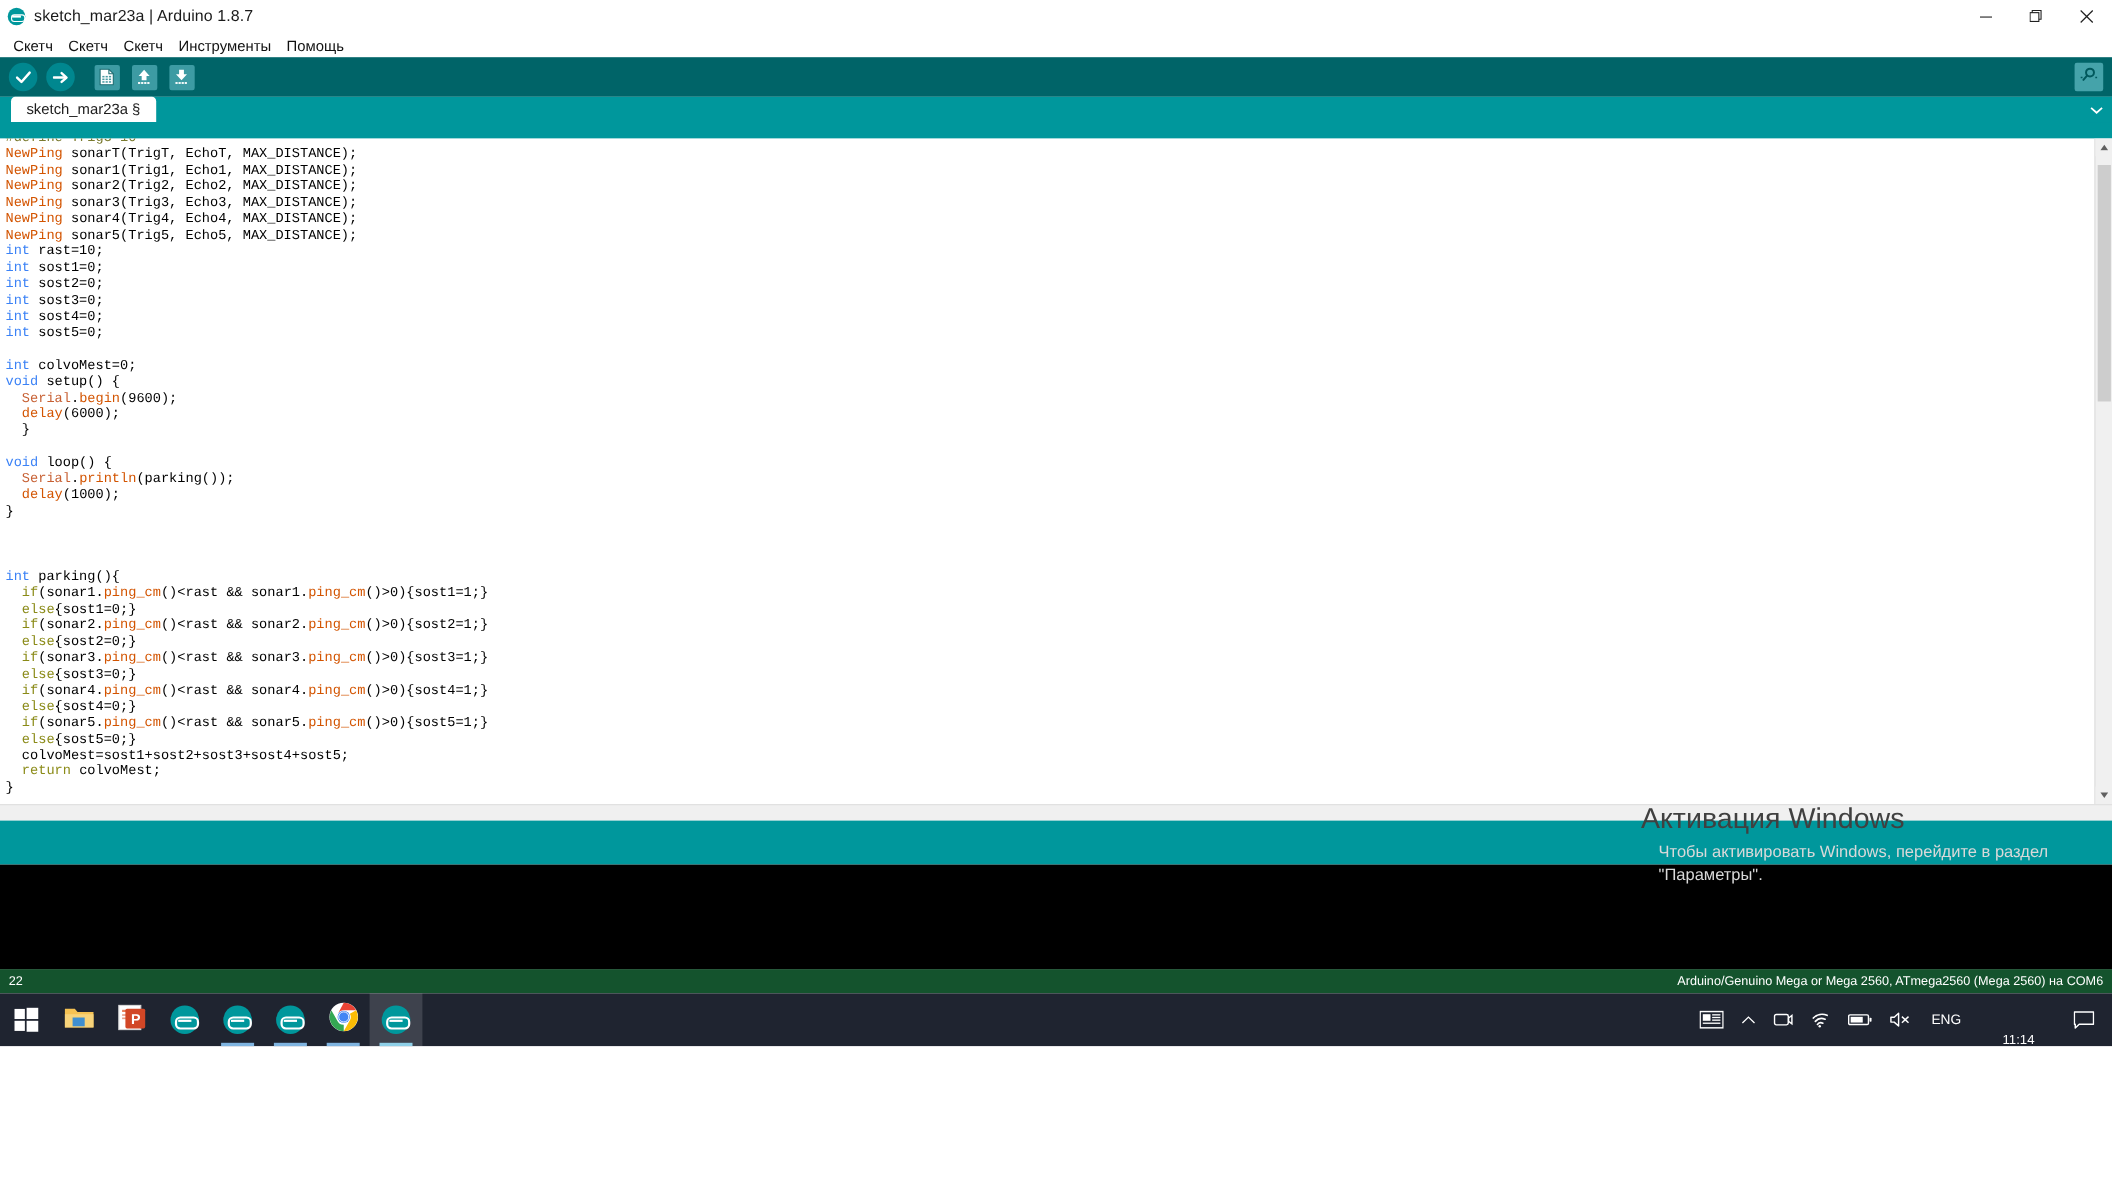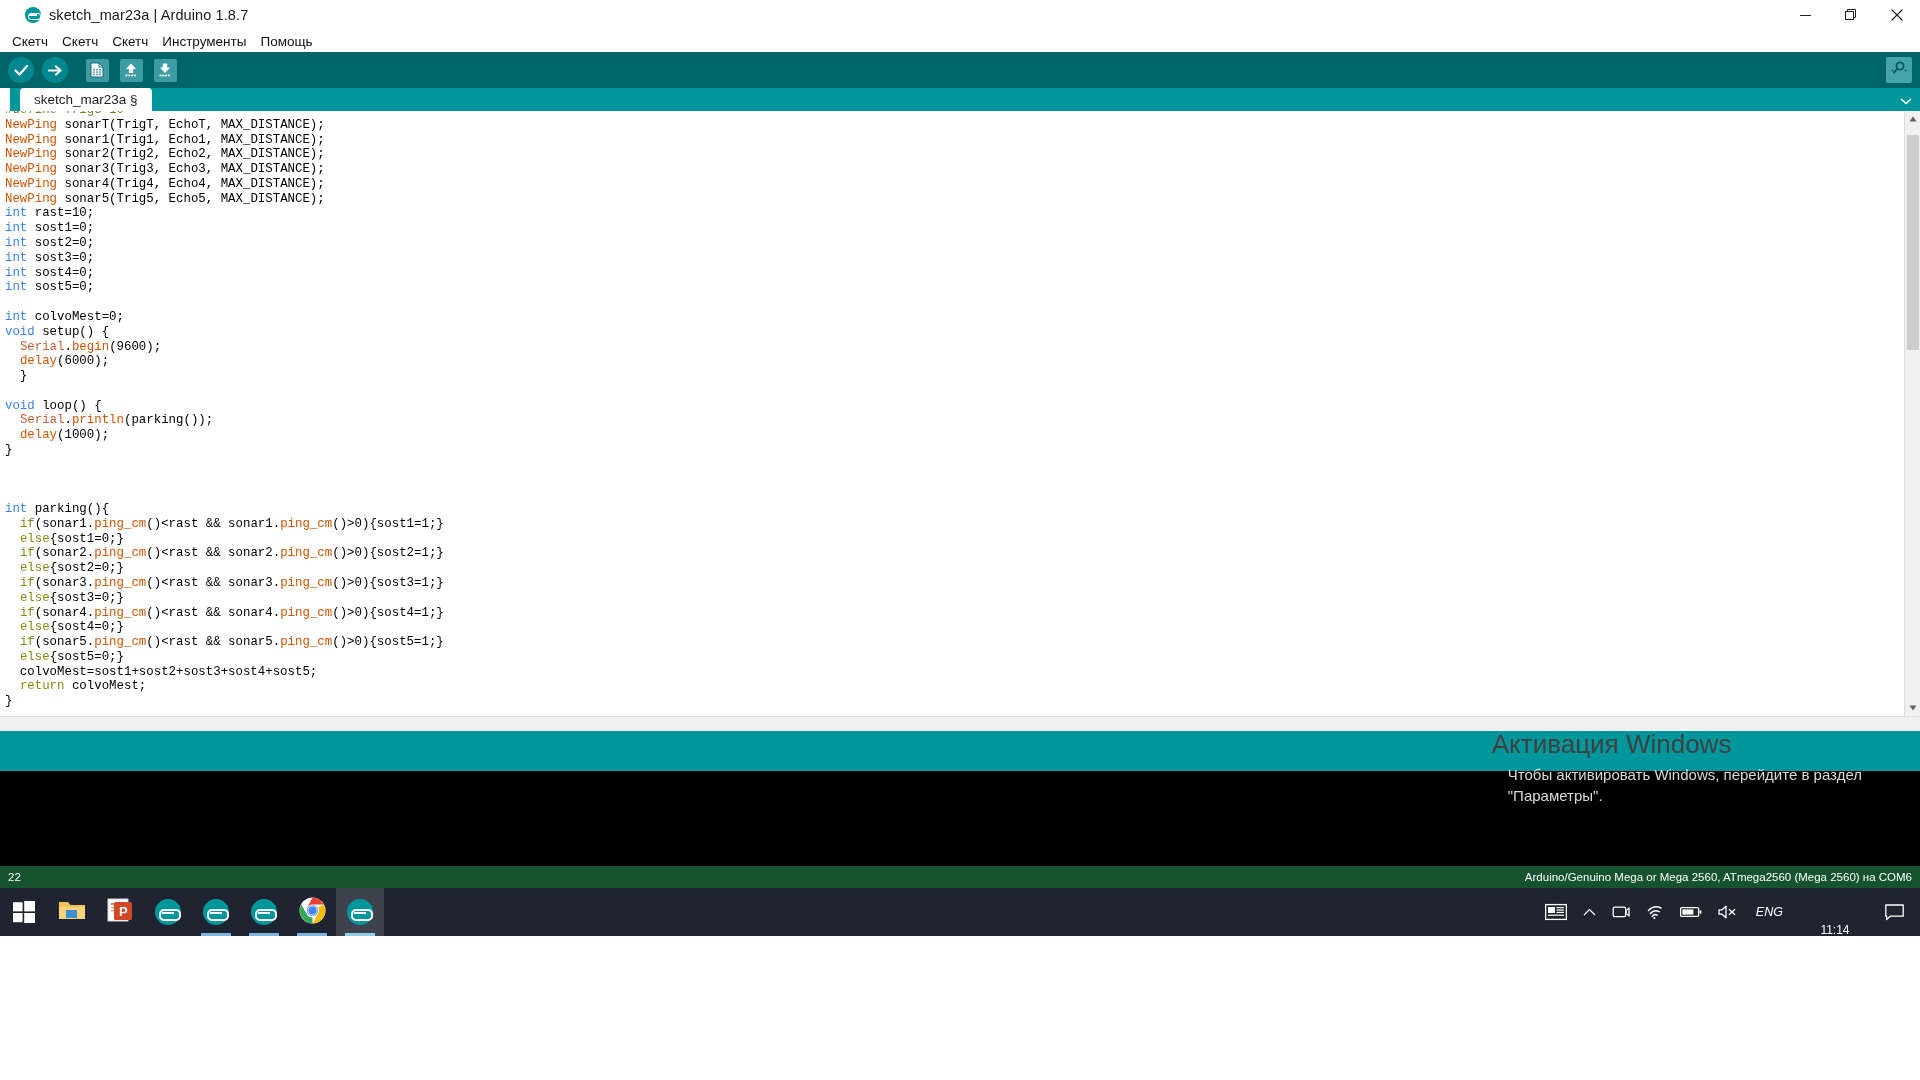--- a/index.html
+++ b/index.html
@@ -10,21 +10,21 @@
     background: #ffffff;
   }
   #app { position: relative; width: 1920px; height: 1080px; }
 
   
   .titlebar {
     height: 30px; background: #ffffff;
     display: flex; align-items: center;
     position: relative;
   }
-  .title-left { display: flex; align-items: center; padding-left: 25px; gap: 8px; }
+  .title-left { display: flex; align-items: center; padding-left: 7px; gap: 8px; }
   .arduino-logo {
     width: 16px; height: 16px; border-radius: 50%;
     background: #00979c; position: relative; flex: none;
   }
   .arduino-logo::before {
     content: ""; position: absolute; left: 2.5px; top: 6px;
     width: 11px; height: 5px; border: 1.3px solid #ffffff;
     border-radius: 3px;
   }
   .arduino-logo::after {
@@ -74,22 +74,22 @@
   }
   .tb-spacer { flex: 1; }
   .tb-search {
     width: 26px; height: 26px; margin-right: 8px;
     background: #45a3aa; border-radius: 2px;
     display: flex; align-items: center; justify-content: center;
   }
 
   
   .tabstrip {
-    height: 23px; background: #00979c;
-    display: flex; align-items: flex-start; position: relative; margin-left: 10px;
+    height: 38px; background: #00979c;
+    display: flex; align-items: flex-start; position: relative;
   }
   .tab {
     margin-left: 10px;
     background: #ffffff;
     border-radius: 4px 4px 0 0;
     padding: 3px 14px 3px 14px;
     font-size: 13.5px; color: #1d1d1d;
     height: 23px; display: flex; align-items: center;
   }
   .tab-menu-btn {
@@ -212,21 +212,20 @@
     width: 12px; height: 2px; background: #ffffff;
   }
   .tray {
     position: absolute; right: 0; top: 0; height: 48px;
     display: flex; align-items: center; gap: 0px;
     color: #ffffff; font-size: 12px;
   }
   .tray-item {
     height: 48px; display: flex; align-items: center; justify-content: center;
     padding: 0 8px;
-    font-style: italic;
   }
   .tray-clock {
     height: 48px; display: flex; flex-direction: column;
     align-items: center; justify-content: flex-end;
     padding: 0 12px; line-height: 16px; font-size: 12px; margin-top: 36px;
   }
   .tray-lang { padding: 0 10px; font-size: 12.5px; }
 </style>
 </head>
 <body>

